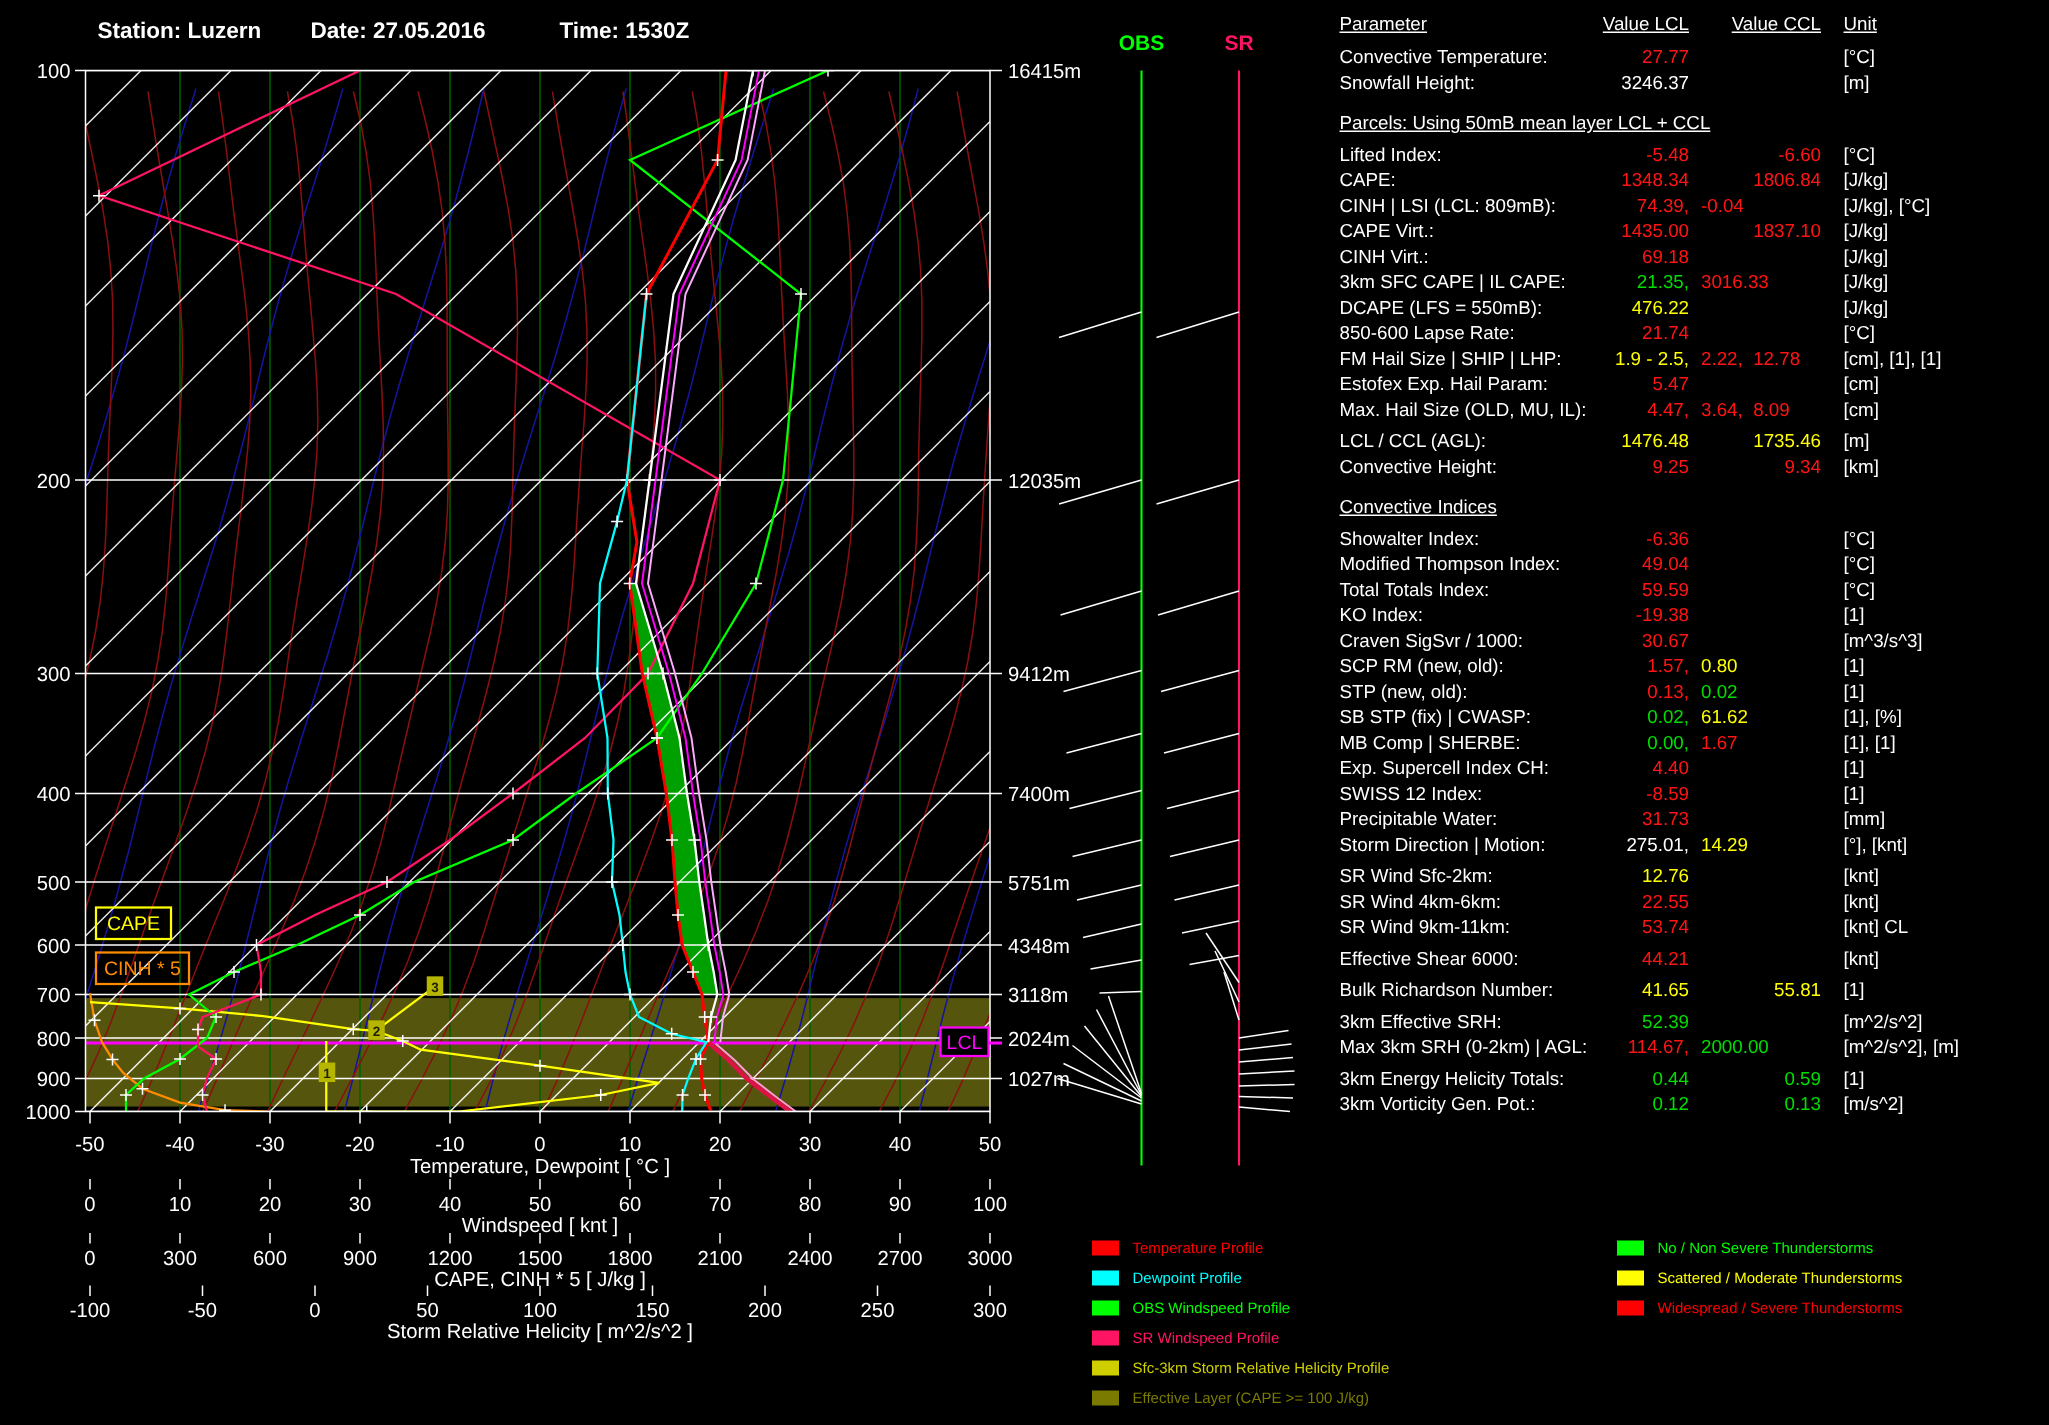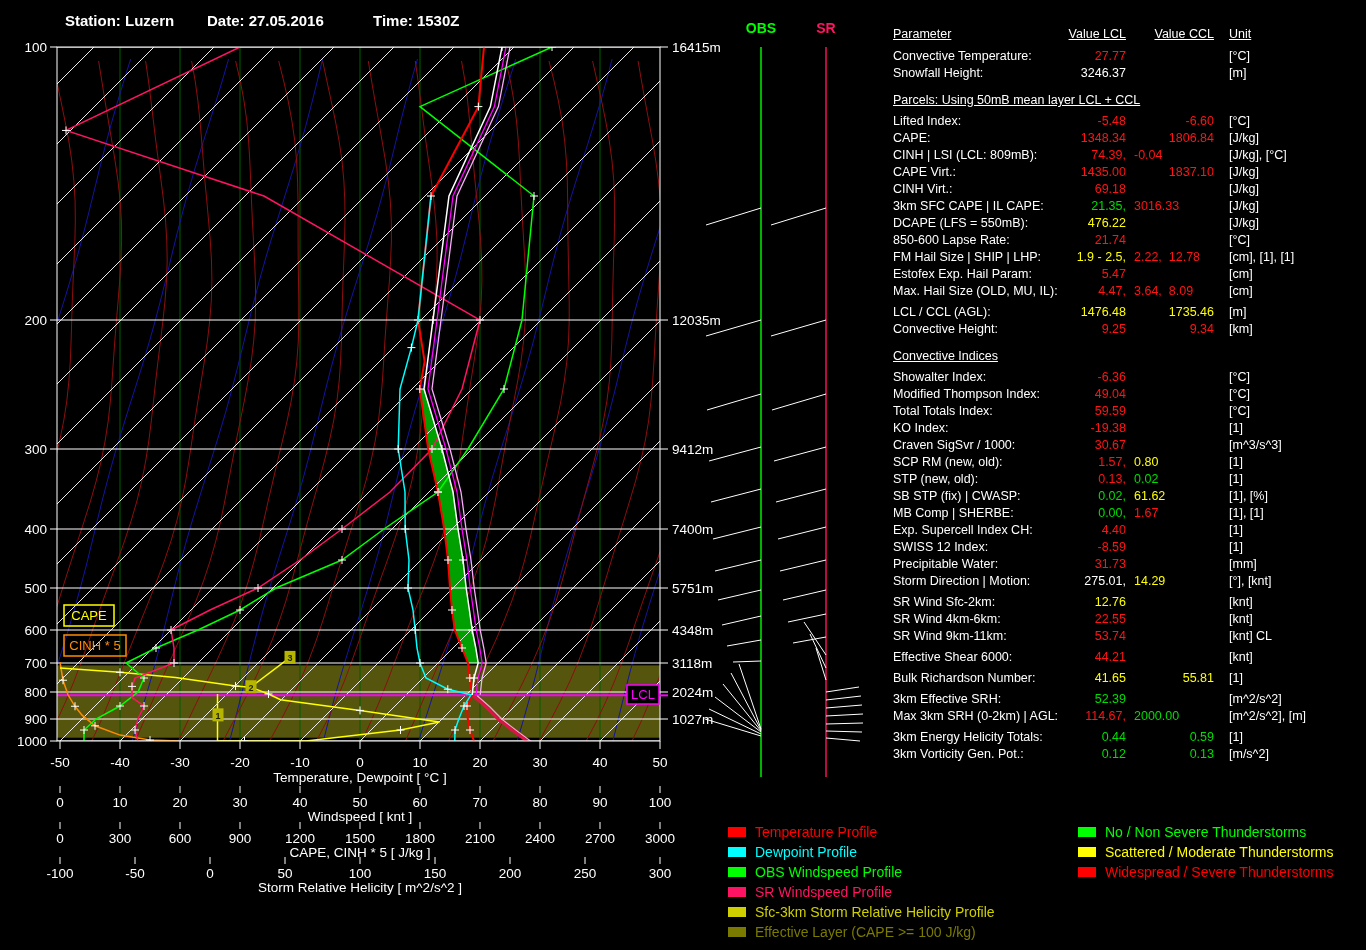--- a/index.html
+++ b/index.html
@@ -2,34 +2,34 @@
 <html><head>
 <meta charset="utf-8">
 <style>
   html,body{margin:0;padding:0;background:#000;}
   .app{position:relative;width:1366px;height:950px;background:#000;overflow:hidden;
        font-family:"Liberation Sans",sans-serif;color:#fff;padding-left:18px;}
   .hdr{position:absolute;top:12px;font-weight:bold;font-size:15px;color:#fff;white-space:pre;}
   #hdr-station{left:65px;} #hdr-date{left:207px;} #hdr-time{left:373px;}
   #chart-svg{position:absolute;left:0;top:0;}
   
-  #param-table{position:absolute;left:893px;top:26px;width:473px;font-size:12.5px;line-height:17px;}
+  #param-table{position:absolute;left:893px;top:8px;width:473px;font-size:12.5px;line-height:17px;}
   .trow{position:relative;height:17px;white-space:nowrap;}
   .trow.gap{margin-top:4px;}
   .thead{margin-bottom:5px;}
   .thead span{text-decoration:underline;}
   .tsect{margin-top:10px;margin-bottom:4px;text-decoration:underline;white-space:nowrap;}
   .tl{position:absolute;left:0;}
   .tv1{position:absolute;left:0;width:233px;text-align:right;}
   .tflow{position:absolute;left:241px;}
   .tv2{position:absolute;left:246px;width:75px;text-align:right;}
   .tu{position:absolute;left:336px;}
   .c-r{color:#ff1414;} .c-g{color:#00dd00;} .c-y{color:#ffff00;} .c-w{color:#ffffff;}
   
-  .legend{position:absolute;font-size:14px;}
+  .legend{position:absolute;font-size:10px;}
   #legend-left{left:728px;top:822px;} #legend-right{left:1078px;top:822px;}
   .leg-row{height:20px;display:flex;align-items:center;}
   .leg-sw{width:18px;height:10px;margin-right:9px;flex:0 0 auto;}
   .leg-tx{white-space:nowrap;}
 </style>
 </head>
 <body>
 
 <div class="app">
   <span class="hdr" id="hdr-station">Station: Luzern</span>

